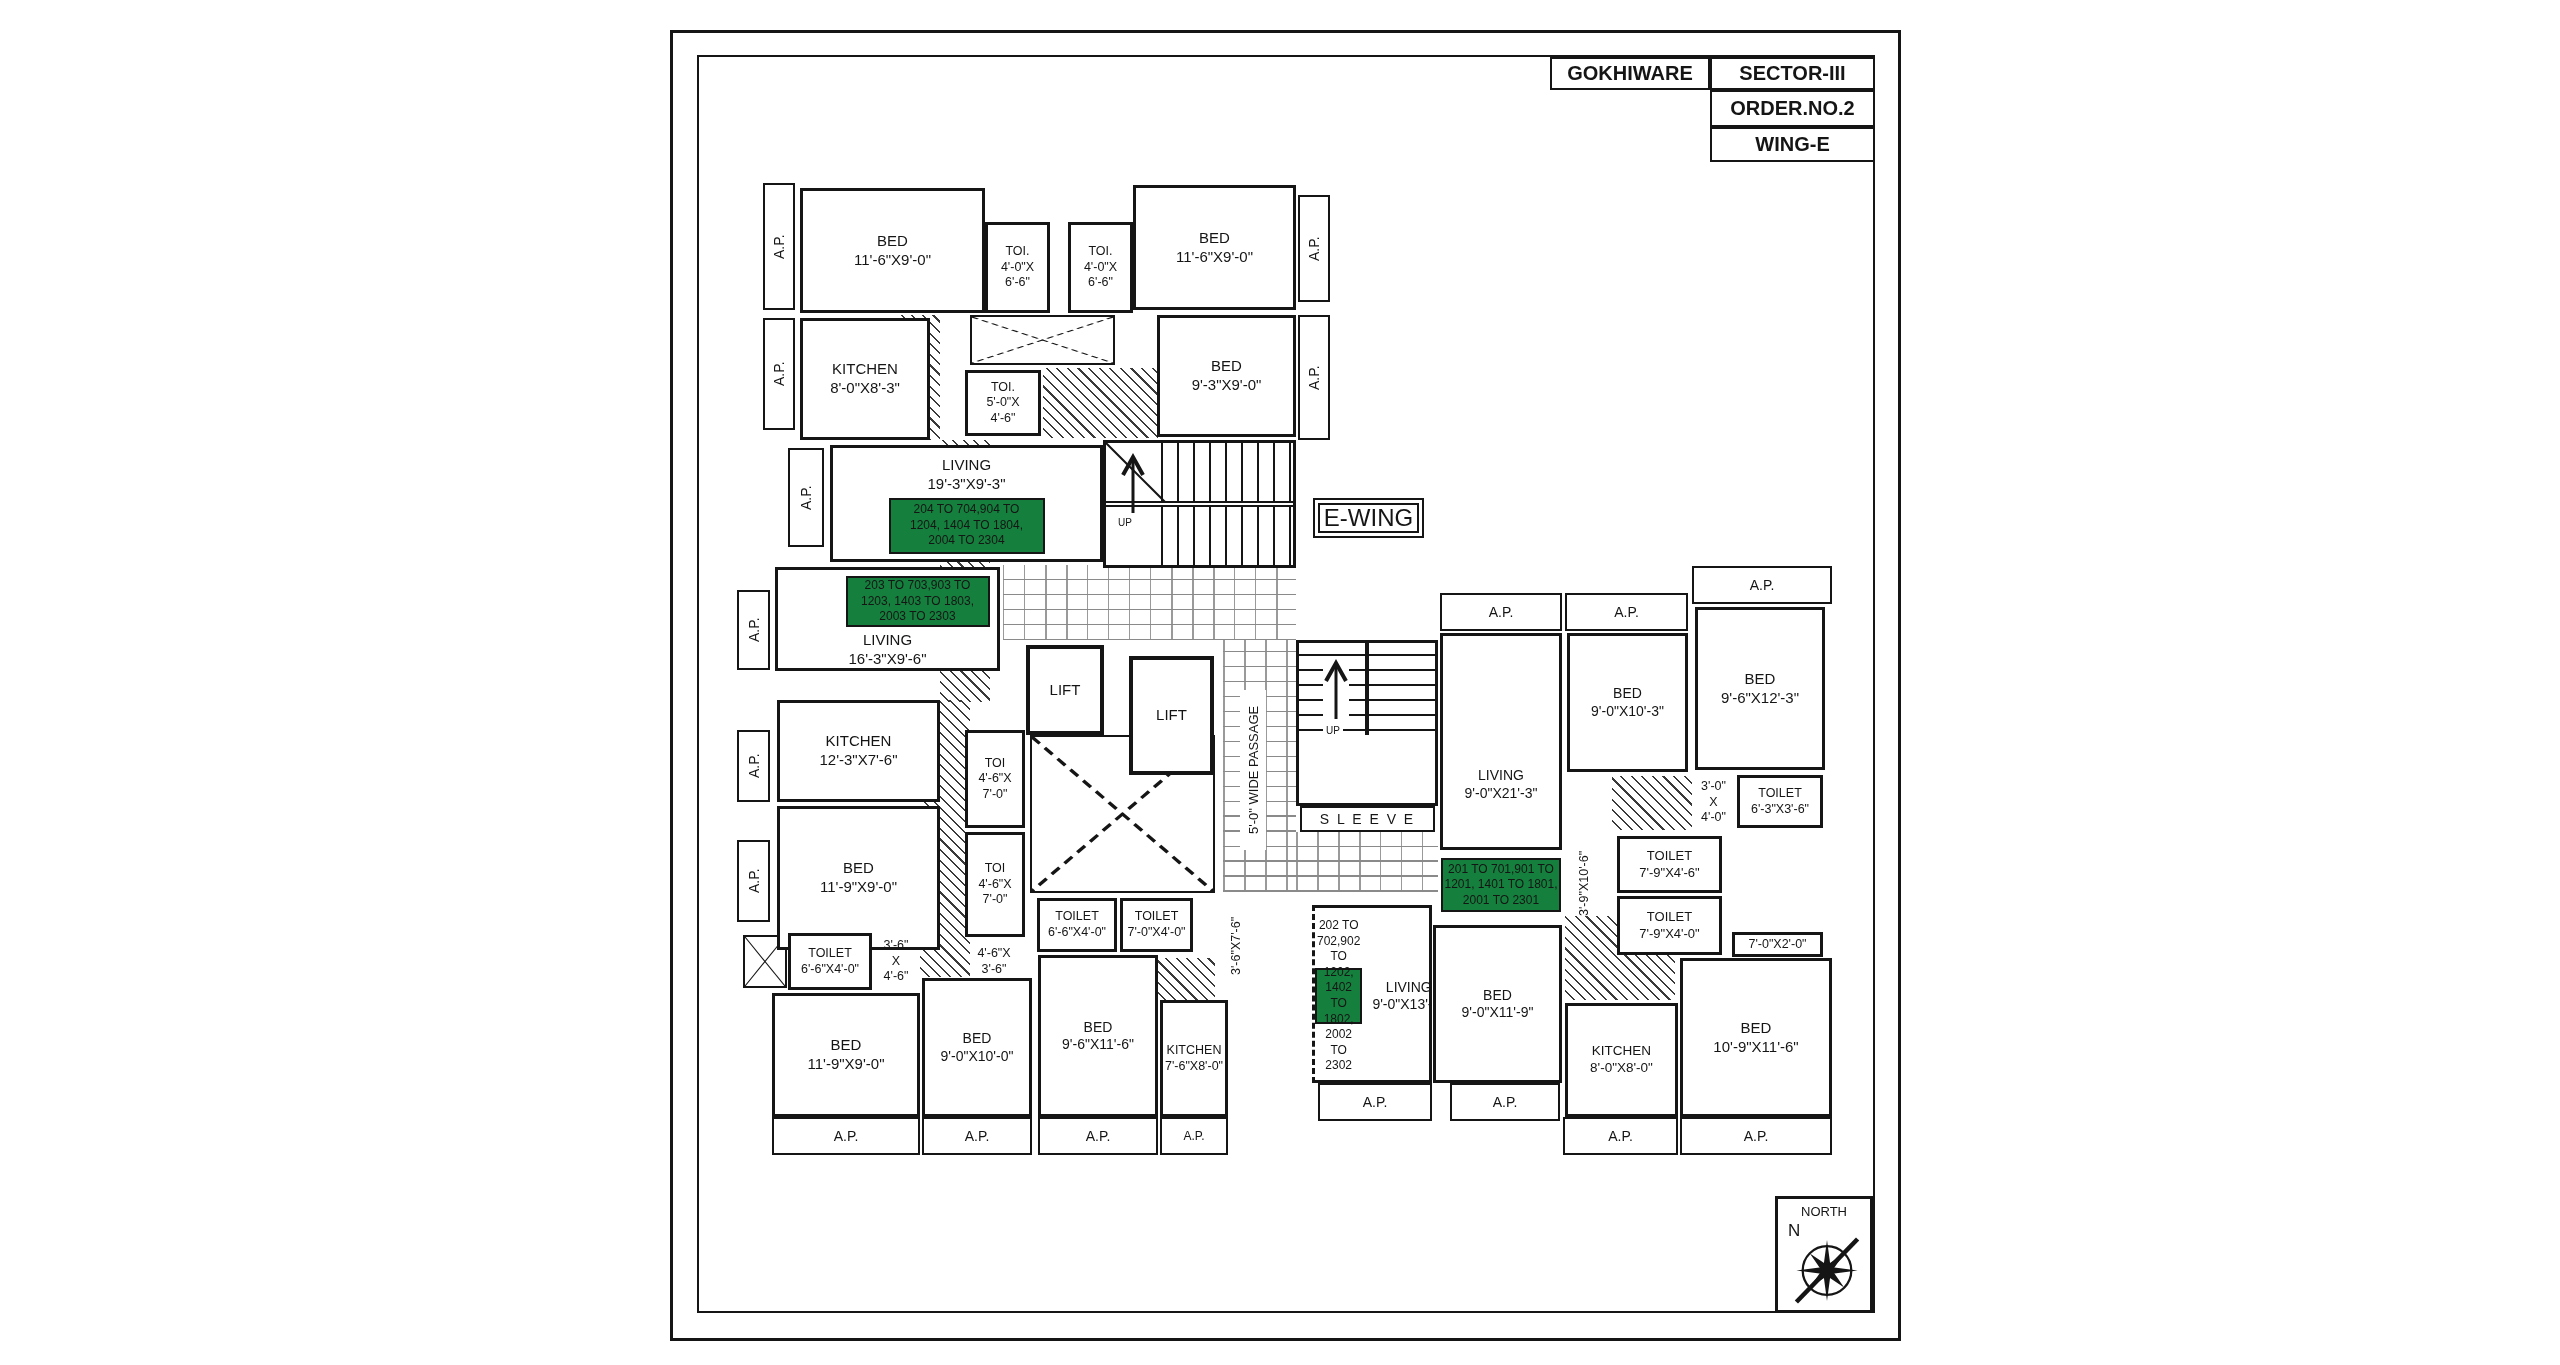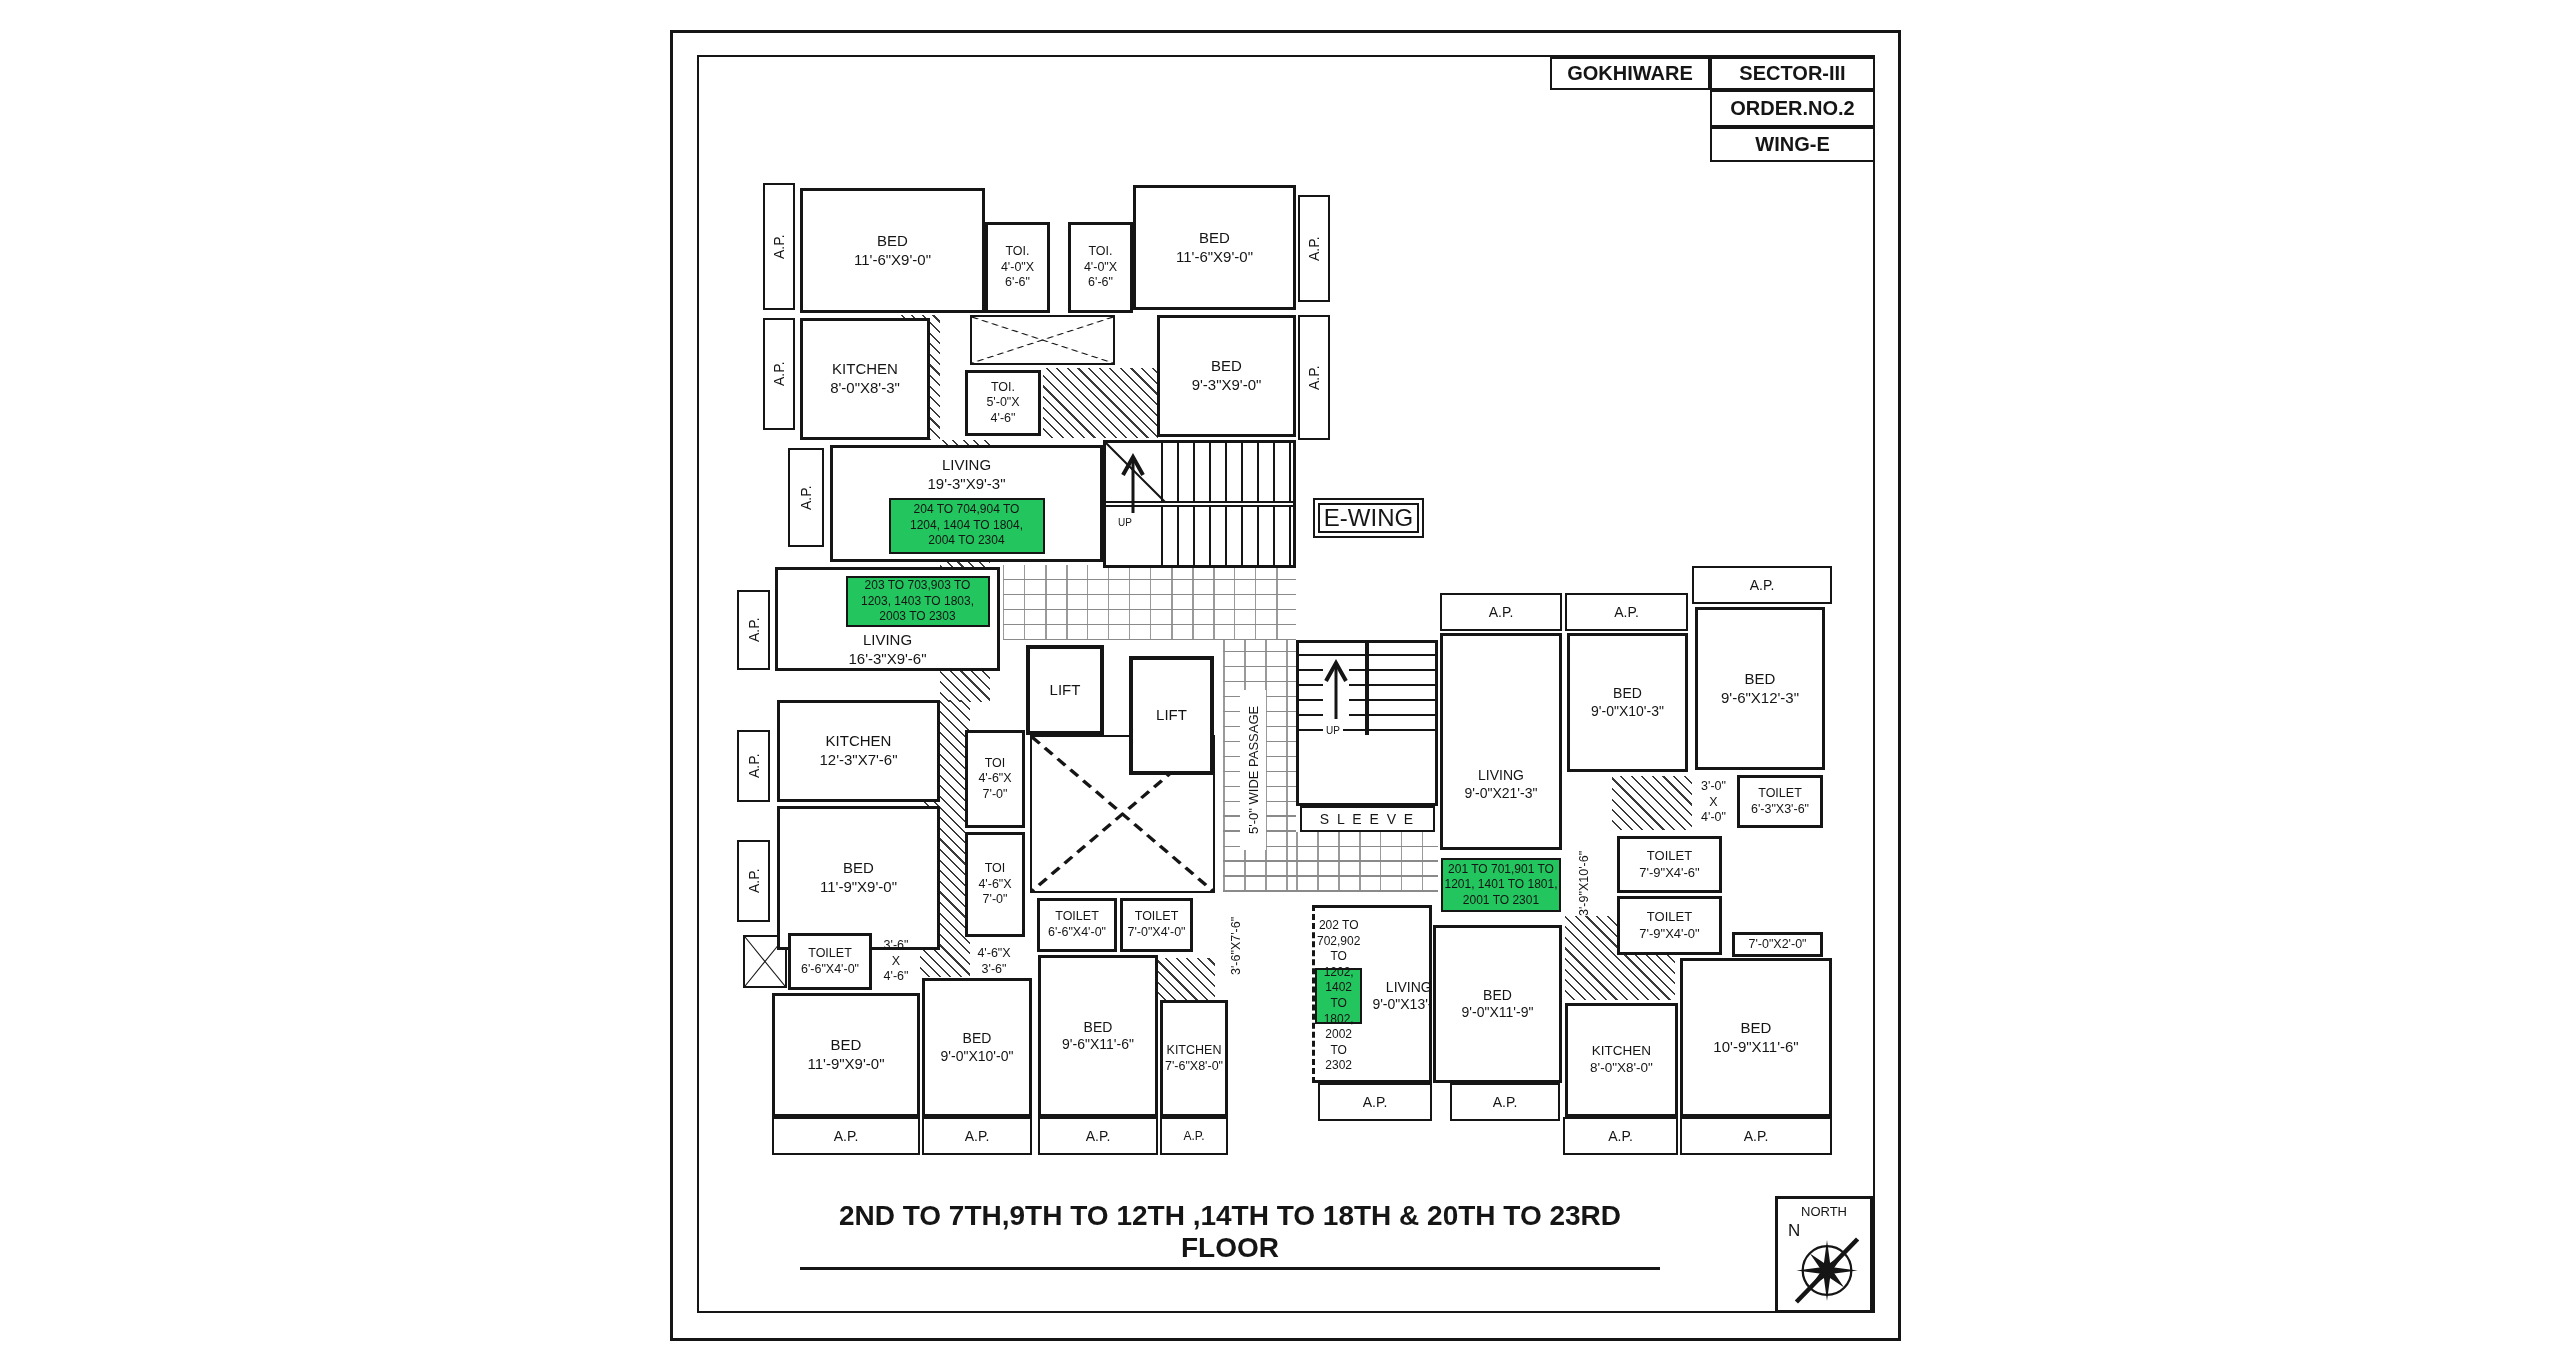--- a/index.html
+++ b/index.html
@@ -9,21 +9,21 @@
   .border-outer{border:3px solid #151515;}
   .border-inner{border:2px solid #151515;}
   .room{border:3px solid #151515;background:#fff;display:flex;align-items:center;
         justify-content:center;text-align:center;z-index:3;}
   .lbl{white-space:pre-line;font-size:15px;line-height:1.25;}
   .sm .lbl{font-size:12.5px;}
   .open{display:flex;align-items:center;justify-content:center;text-align:center;z-index:6;background:transparent;}
   .ap{border:2.5px solid #151515;background:#fff;display:flex;align-items:center;
       justify-content:center;font-size:14px;z-index:3;}
   .vtext{writing-mode:vertical-rl;transform:rotate(180deg);}
-  .ubox{border:2px solid #151515;background:#22c55e;font-size:12px;line-height:1.3;
+  .ubox{border:2px solid #151515;background:#15803d;font-size:12px;line-height:1.3;
         display:flex;align-items:center;justify-content:center;text-align:center;
         white-space:pre-line;z-index:5;}
   .hatch{background:repeating-linear-gradient(45deg,rgba(0,0,0,0) 0 6px,#3a3a3a 6px 7.5px);z-index:1;}
   .tiles{background:
       repeating-linear-gradient(0deg,#8a8a8a 0 1.5px,rgba(0,0,0,0) 1.5px 15px),
       repeating-linear-gradient(90deg,#9a9a9a 0 1.5px,rgba(0,0,0,0) 1.5px 21px);
       z-index:1;}
   .duct{border:2.5px solid #151515;background:#fff;z-index:2;}
   .duct svg{width:100%;height:100%;display:block;}
   .stair{border:3px solid #151515;background:#fff;z-index:3;}
@@ -296,23 +296,20 @@
   <div class="abs ap" style="left:922px;top:1117px;width:110px;height:38px;">A.P.</div>
   <div class="abs ap" style="left:1038px;top:1117px;width:120px;height:38px;">A.P.</div>
   <div class="abs ap" style="left:1160px;top:1117px;width:68px;height:38px;font-size:12px;">A.P.</div>
   <div class="abs ap" style="left:1318px;top:1083px;width:114px;height:38px;">A.P.</div>
   <div class="abs ap" style="left:1450px;top:1083px;width:110px;height:38px;">A.P.</div>
   <div class="abs ap" style="left:1563px;top:1117px;width:115px;height:38px;">A.P.</div>
   <div class="abs ap" style="left:1680px;top:1117px;width:152px;height:38px;">A.P.</div>
 
   <div class="abs" style="left:1313px;top:498px;width:111px;height:40px;border:2.5px solid #151515;box-shadow:inset 0 0 0 3px #fff,inset 0 0 0 5px #151515;background:#fff;display:flex;align-items:center;justify-content:center;font-size:24px;z-index:7;">E-WING</div>
 
-  <div class="abs freetext" style="left:800px;top:1200px;width:860px;text-align:center;">
-    <span style="display:inline-block;font-weight:bold;font-size:28px;border-bottom:3px solid #151515;padding-bottom:3px;">2ND TO 7TH,9TH TO 12TH ,14TH TO 18TH &amp; 20TH TO 23RD FLOOR</span>
-  </div>
 
   <div class="abs" style="left:1775px;top:1196px;width:98px;height:117px;border:3px solid #151515;background:#fff;z-index:7;">
     <div class="abs" style="left:0;top:5px;width:100%;text-align:center;font-size:13px;">NORTH</div>
     <div class="abs" style="left:10px;top:22px;font-size:17px;z-index:8;">N</div>
     <svg class="abs" style="left:4px;top:22px;width:90px;height:90px;" viewBox="0 0 100 100">
       <circle cx="50" cy="55" r="27" fill="none" stroke="#151515" stroke-width="2.5"></circle>
       <polygon points="50,21 54,51 84,55 54,59 50,89 46,59 16,55 46,51" fill="#151515"></polygon>
       <polygon points="69,36 56,55 69,74 50,61 31,74 44,55 31,36 50,49" fill="#151515"></polygon>
       <line x1="84" y1="20" x2="16" y2="90" stroke="#151515" stroke-width="5"></line>
     </svg>

